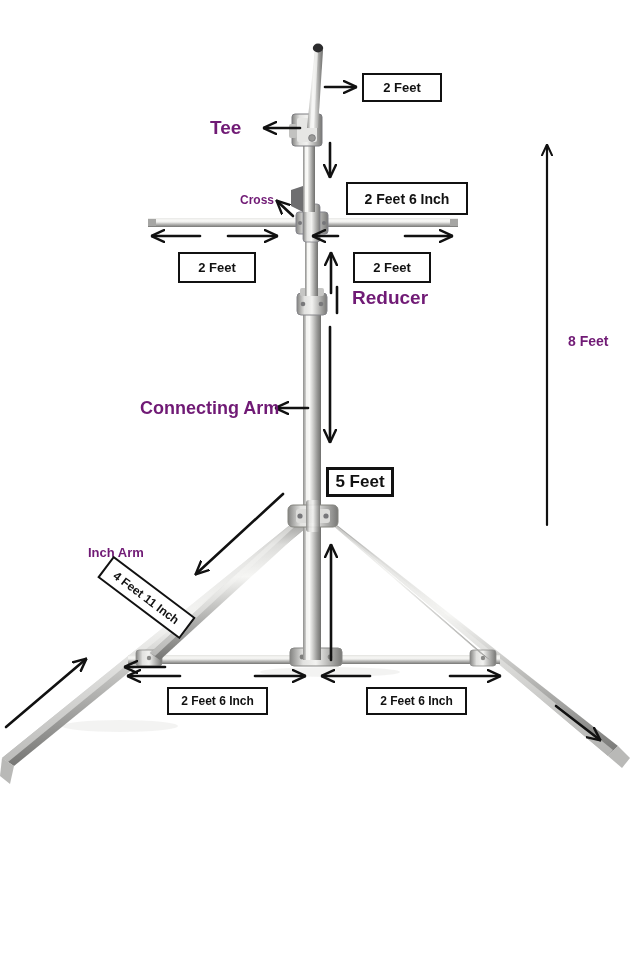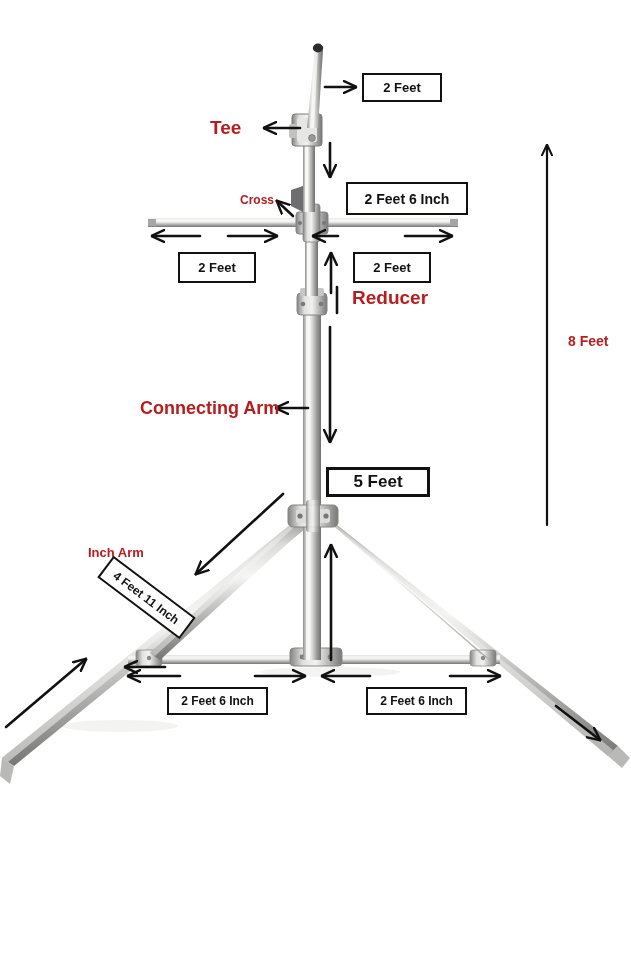--- a/index.html
+++ b/index.html
@@ -22,21 +22,21 @@
     white-space:nowrap;
     box-sizing:border-box;
   }
   .dimbox.thick{border-width:3px;}
   .dimbox.rot{
     transform-origin:50% 50%;
   }
   
   .partlbl{
     position:absolute;
-    font-weight:bold;color:#b91c1c;white-space:nowrap;line-height:1;
+    font-weight:bold;color:#701a75;white-space:nowrap;line-height:1;
   }
 </style>
 </head>
 <body>
 
 <div id="stage">
 
   <svg id="photo" viewBox="0 0 631 974">
     <defs>
       <linearGradient id="tube" x1="0" y1="0" x2="1" y2="0">
@@ -234,21 +234,21 @@
   <div class="partlbl" style="left:568px;top:334px;font-size:14px;">8 Feet</div>
 
   <div class="dimbox" style="left:362px;top:73px;width:80px;height:29px;font-size:13px;">2 Feet</div>
 
   <div class="dimbox" style="left:346px;top:182px;width:122px;height:33px;font-size:14px;">2 Feet 6 Inch</div>
 
   <div class="dimbox" style="left:178px;top:252px;width:78px;height:31px;font-size:13px;">2 Feet</div>
 
   <div class="dimbox" style="left:353px;top:252px;width:78px;height:31px;font-size:13px;">2 Feet</div>
 
-  <div class="dimbox thick" style="left:326px;top:467px;width:104px;height:30px;font-size:17px;">5 Feet</div>
+  <div class="dimbox thick" style="left:326px;top:467px;width:68px;height:30px;font-size:17px;">5 Feet</div>
 
   <div class="dimbox rot" style="left:95px;top:584px;width:103px;height:27px;font-size:12px;transform:rotate(37deg);">4 Feet 11 Inch</div>
 
   <div class="dimbox" style="left:167px;top:687px;width:101px;height:28px;font-size:12px;">2 Feet 6 Inch</div>
 
   <div class="dimbox" style="left:366px;top:687px;width:101px;height:28px;font-size:12px;">2 Feet 6 Inch</div>
 
 </div>
 
 </body></html>

